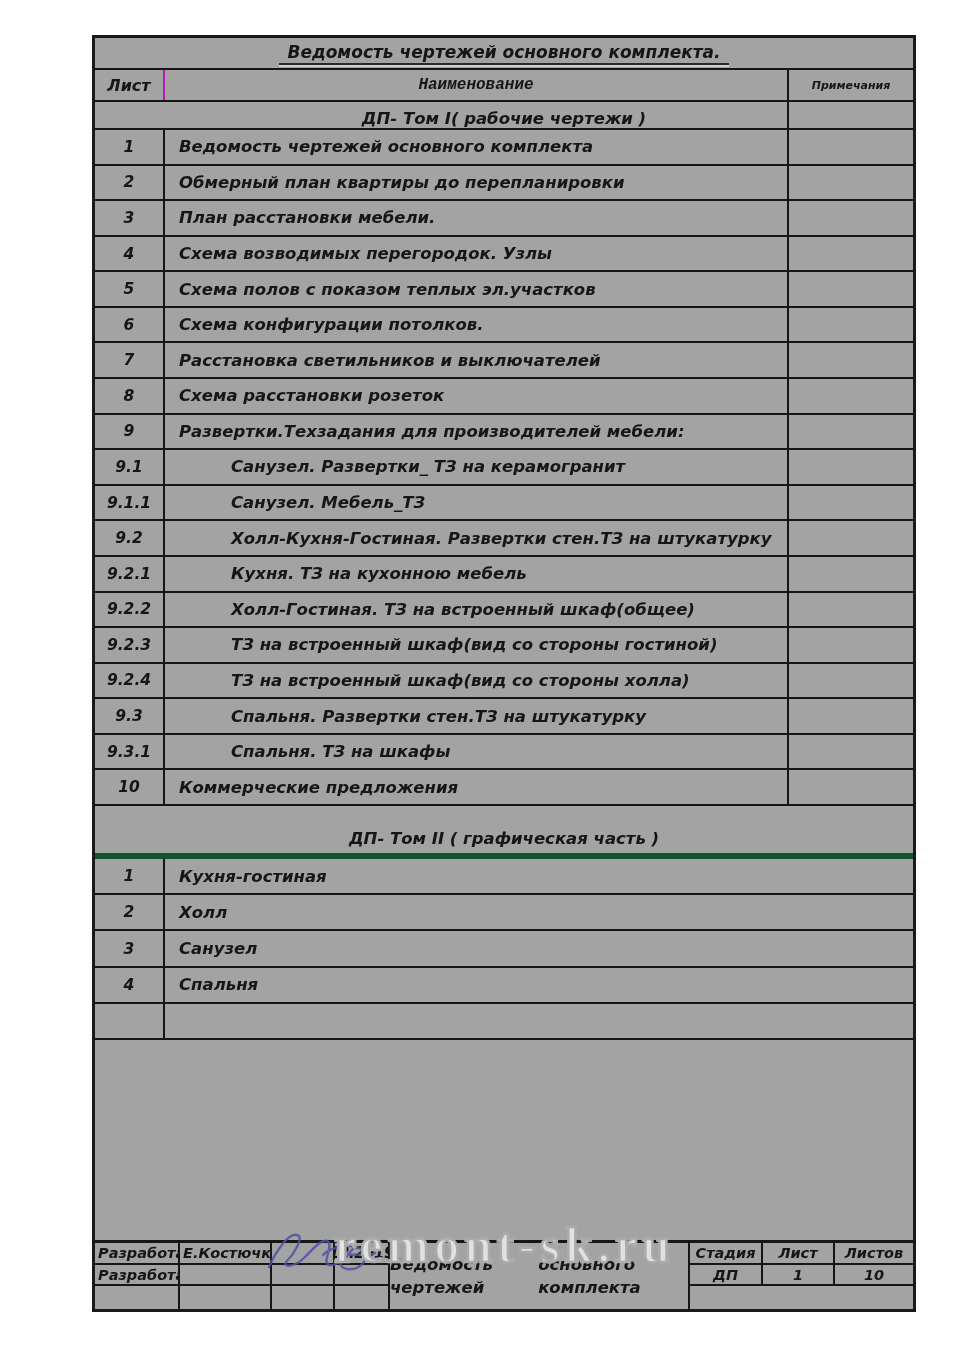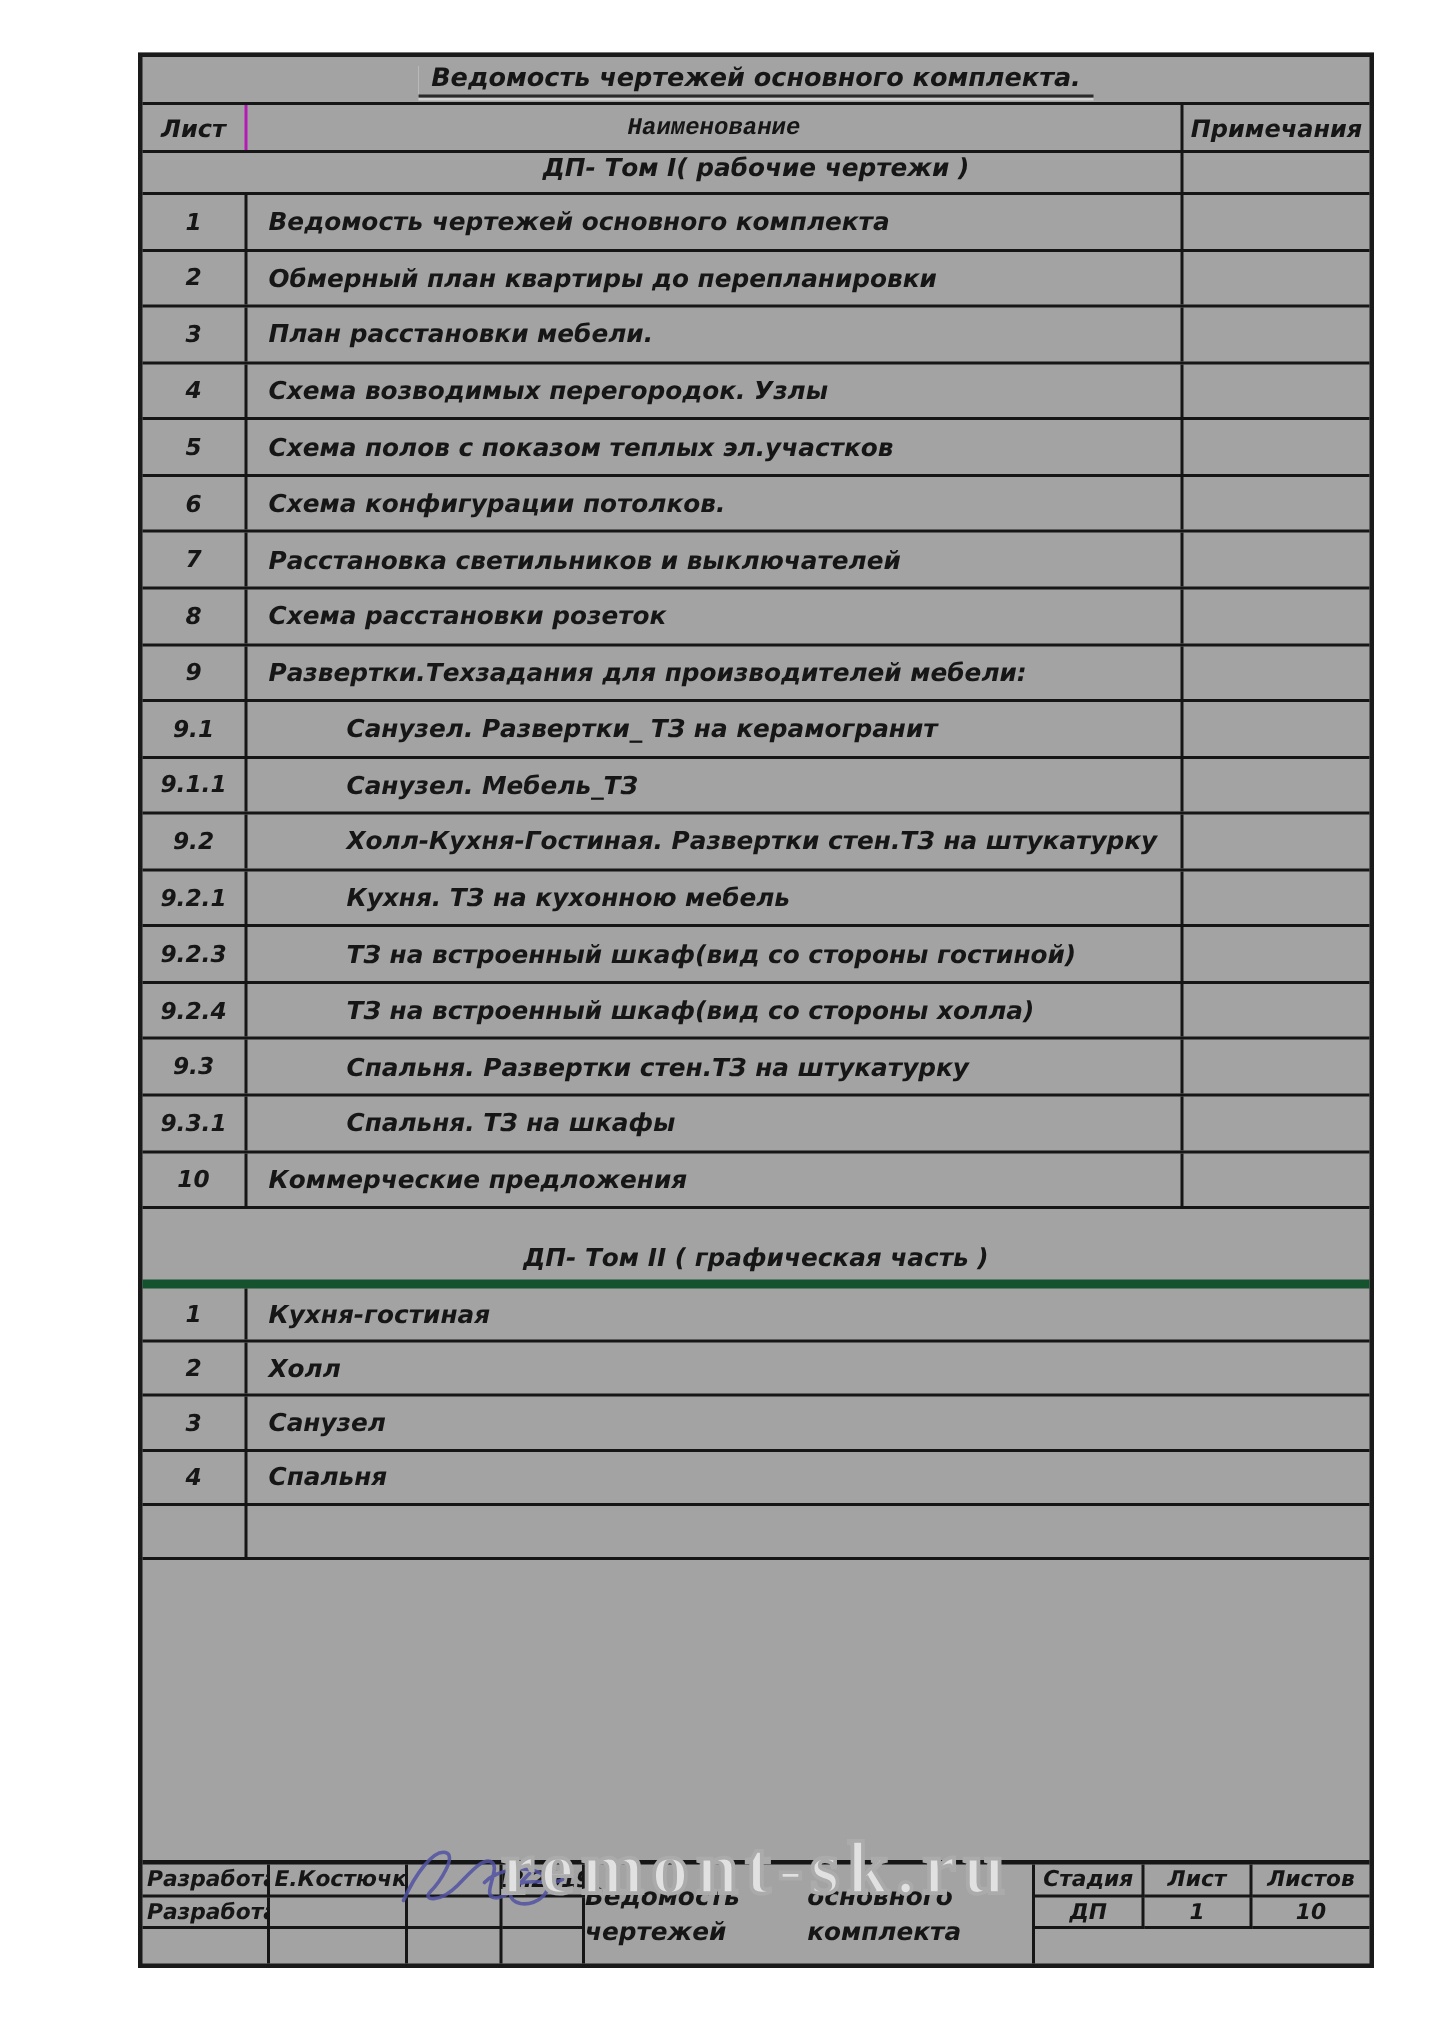--- a/index.html
+++ b/index.html
@@ -10,24 +10,24 @@
   .sheet *{box-sizing:border-box;}
 
   
   .title-row{height:32px;display:flex;align-items:center;justify-content:center;border-bottom:2px solid #161616;}
   .title-row span{font-size:17px;font-weight:700;border-bottom:2px solid #2a2a2a;box-shadow:0 2px 0 #cfcfcf;padding:0 8px 1px 8px;}
 
   
   .hdr-row{height:32px;display:flex;border-bottom:2px solid #161616;}
   .c-sheet{width:70px;border-right:2px solid #b61ab6;display:flex;align-items:center;justify-content:center;font-size:16px;font-weight:700;}
   .c-name{flex:1;display:flex;align-items:center;justify-content:center;font-size:16px;font-weight:700;font-family:Liberation Mono, monospace;}
-  .c-notes{width:126px;border-left:2px solid #161616;display:flex;align-items:center;justify-content:center;font-size:16px;font-weight:700;}
-
-  
-  .sec-hdr{position:relative;height:28px;display:flex;align-items:flex-start;justify-content:center;
+  .c-notes{width:126px;border-left:2px solid #161616;display:flex;align-items:center;justify-content:center;font-size:11px;font-weight:700;}
+
+  
+  .sec-hdr{position:relative;height:28px;display:flex;align-items:flex-end;justify-content:center;
            border-bottom:2px solid #161616;font-size:16.5px;font-weight:700;}
   .sec-hdr .vline{position:absolute;right:124px;top:0;bottom:0;width:2px;background:#161616;}
   .sec2-hdr{height:53px;display:flex;align-items:flex-end;justify-content:center;padding-bottom:5px;
             border-bottom:6px solid #14532d;font-size:16.5px;font-weight:700;}
 
   
   .rows1{height:676px;display:flex;flex-direction:column;}
   .rows2{height:181px;display:flex;flex-direction:column;}
   .row{flex:1;display:flex;border-bottom:2px solid #161616;}
   .num{width:70px;border-right:2px solid #161616;display:flex;align-items:center;justify-content:center;
@@ -141,20 +141,25 @@
           <div class="num">9.2</div>
           <div class="nm ind">Холл-Кухня-Гостиная. Развертки стен.ТЗ на штукатурку</div>
           <div class="nt"></div>
         </div>
       <div class="row">
           <div class="num">9.2.1</div>
           <div class="nm ind">Кухня. ТЗ на кухонною мебель</div>
           <div class="nt"></div>
         </div>
       <div class="row">
+          <div class="num">9.2.2</div>
+          <div class="nm ind">Холл-Гостиная. ТЗ на встроенный шкаф(общее)</div>
+          <div class="nt"></div>
+        </div>
+      <div class="row">
           <div class="num">9.2.3</div>
           <div class="nm ind">ТЗ на встроенный шкаф(вид со стороны гостиной)</div>
           <div class="nt"></div>
         </div>
       <div class="row">
           <div class="num">9.2.4</div>
           <div class="nm ind">ТЗ на встроенный шкаф(вид со стороны холла)</div>
           <div class="nt"></div>
         </div>
       <div class="row">

